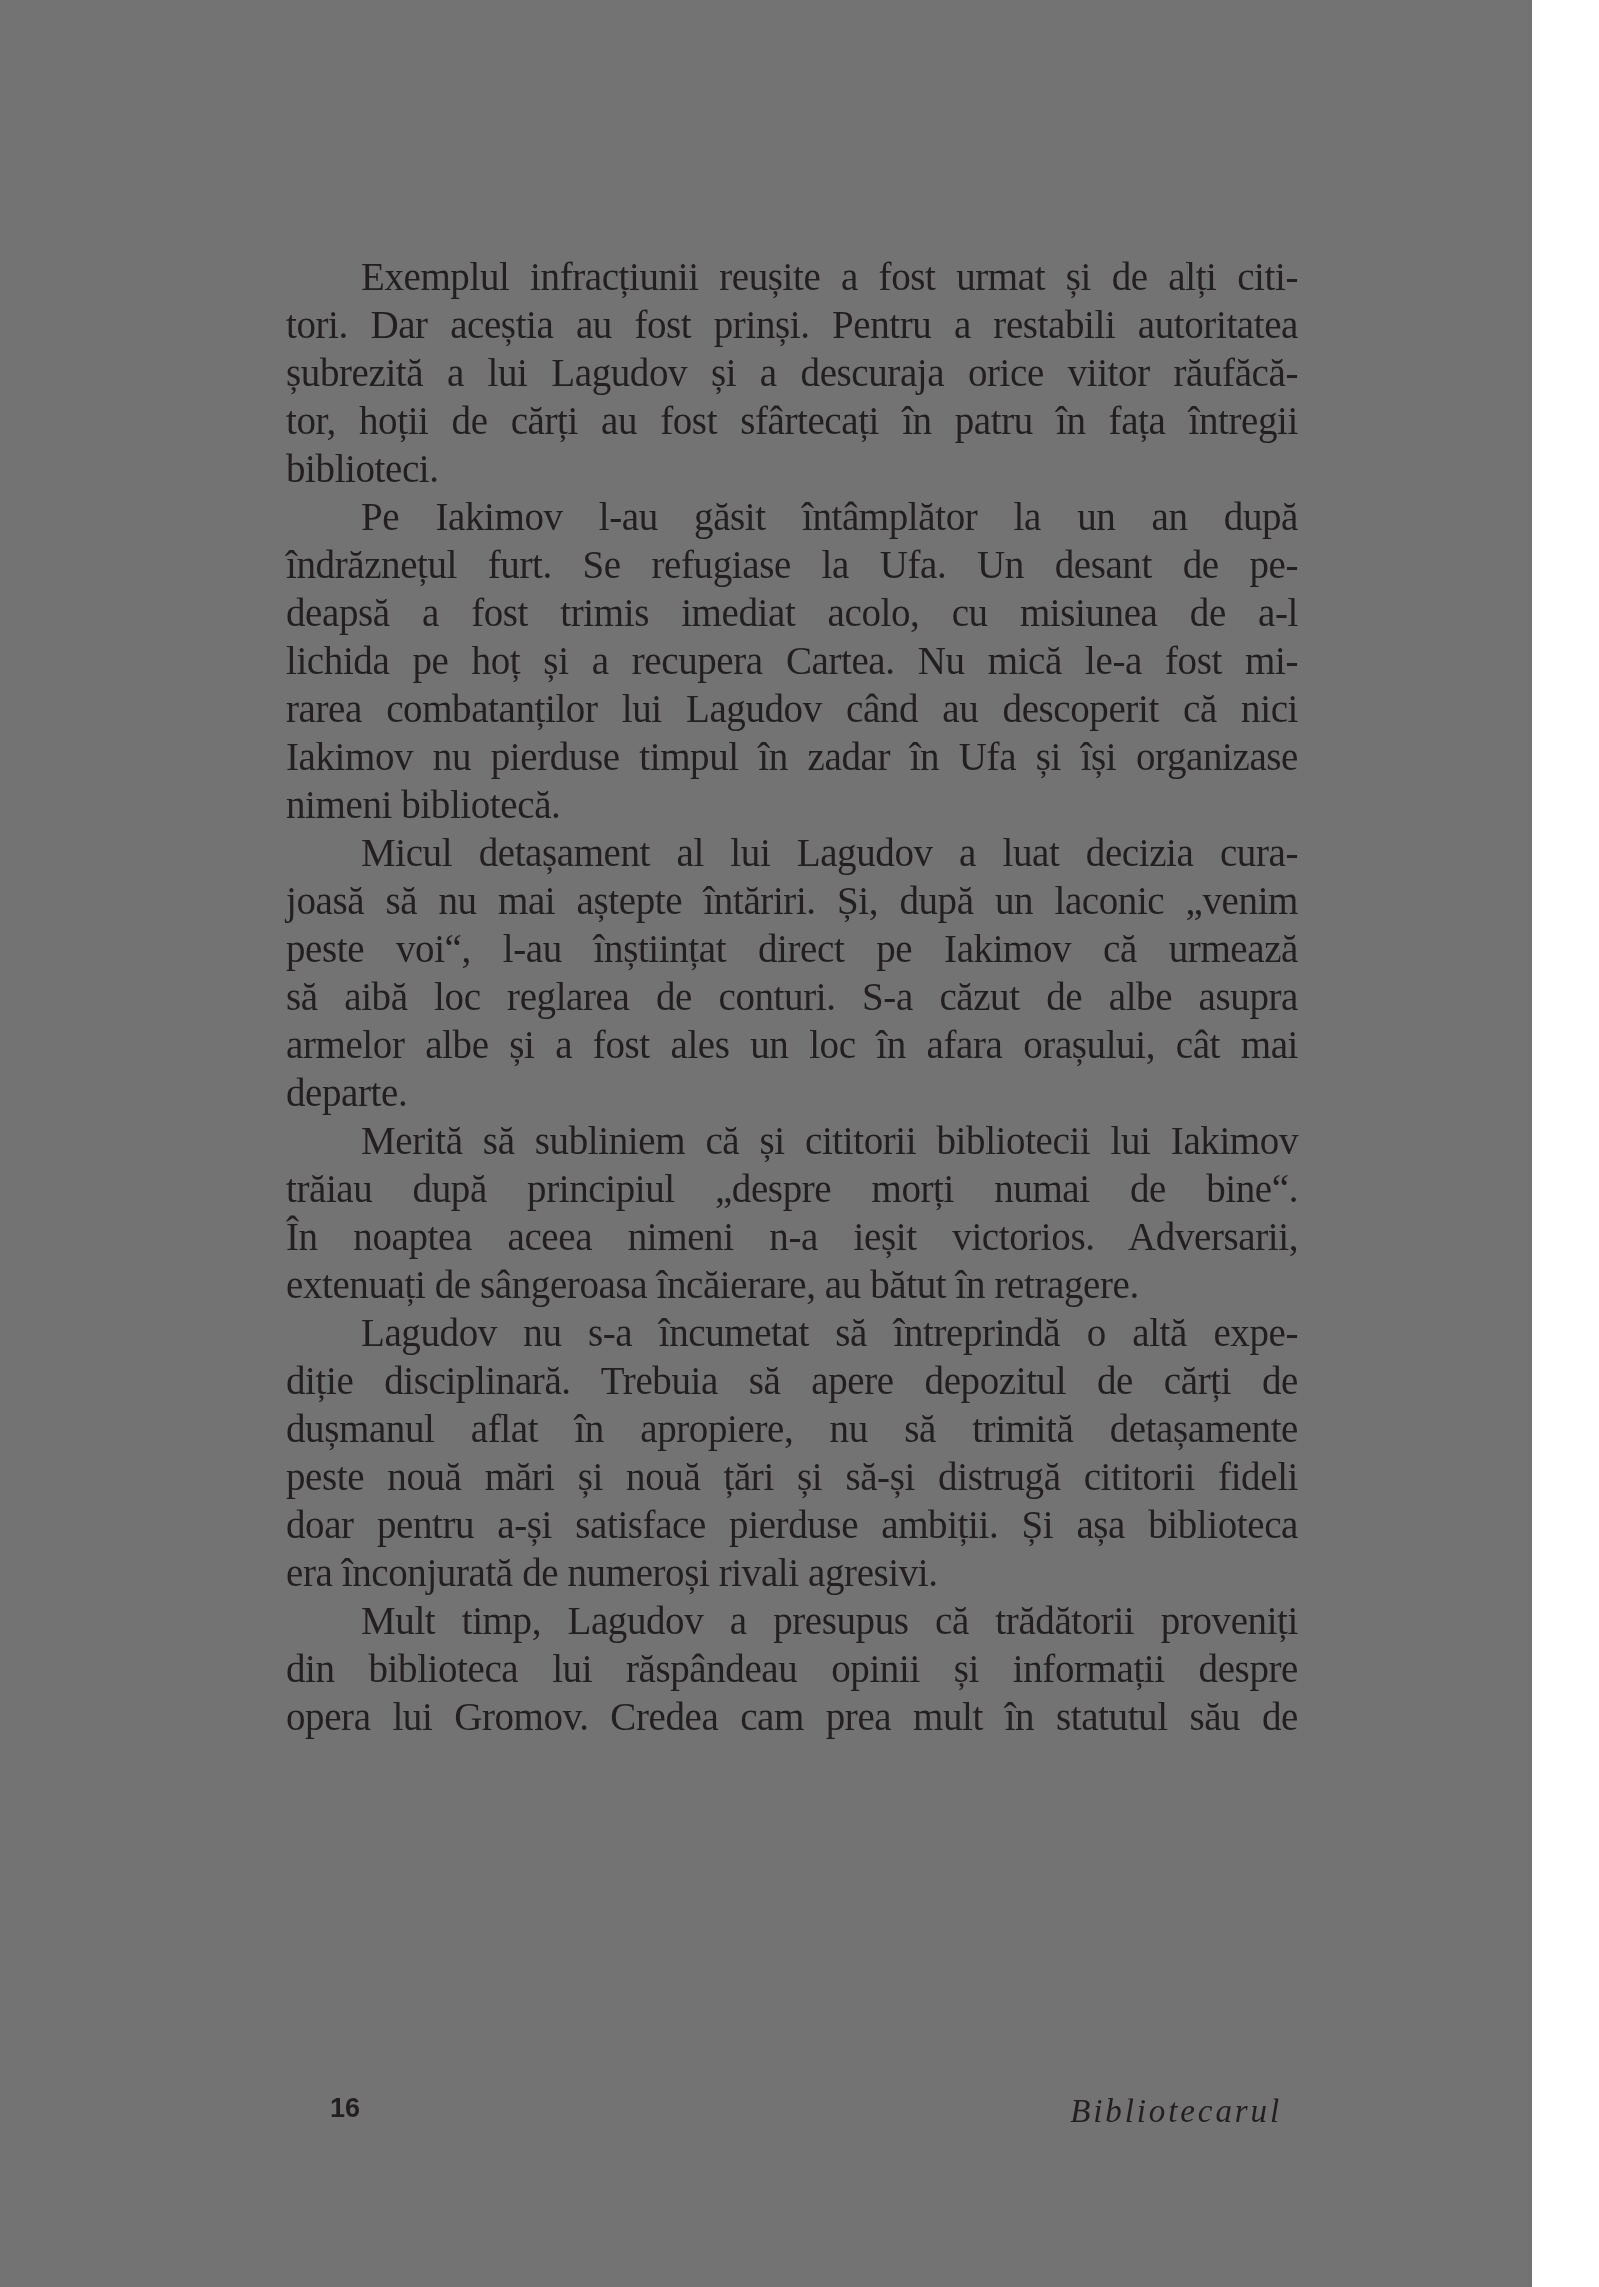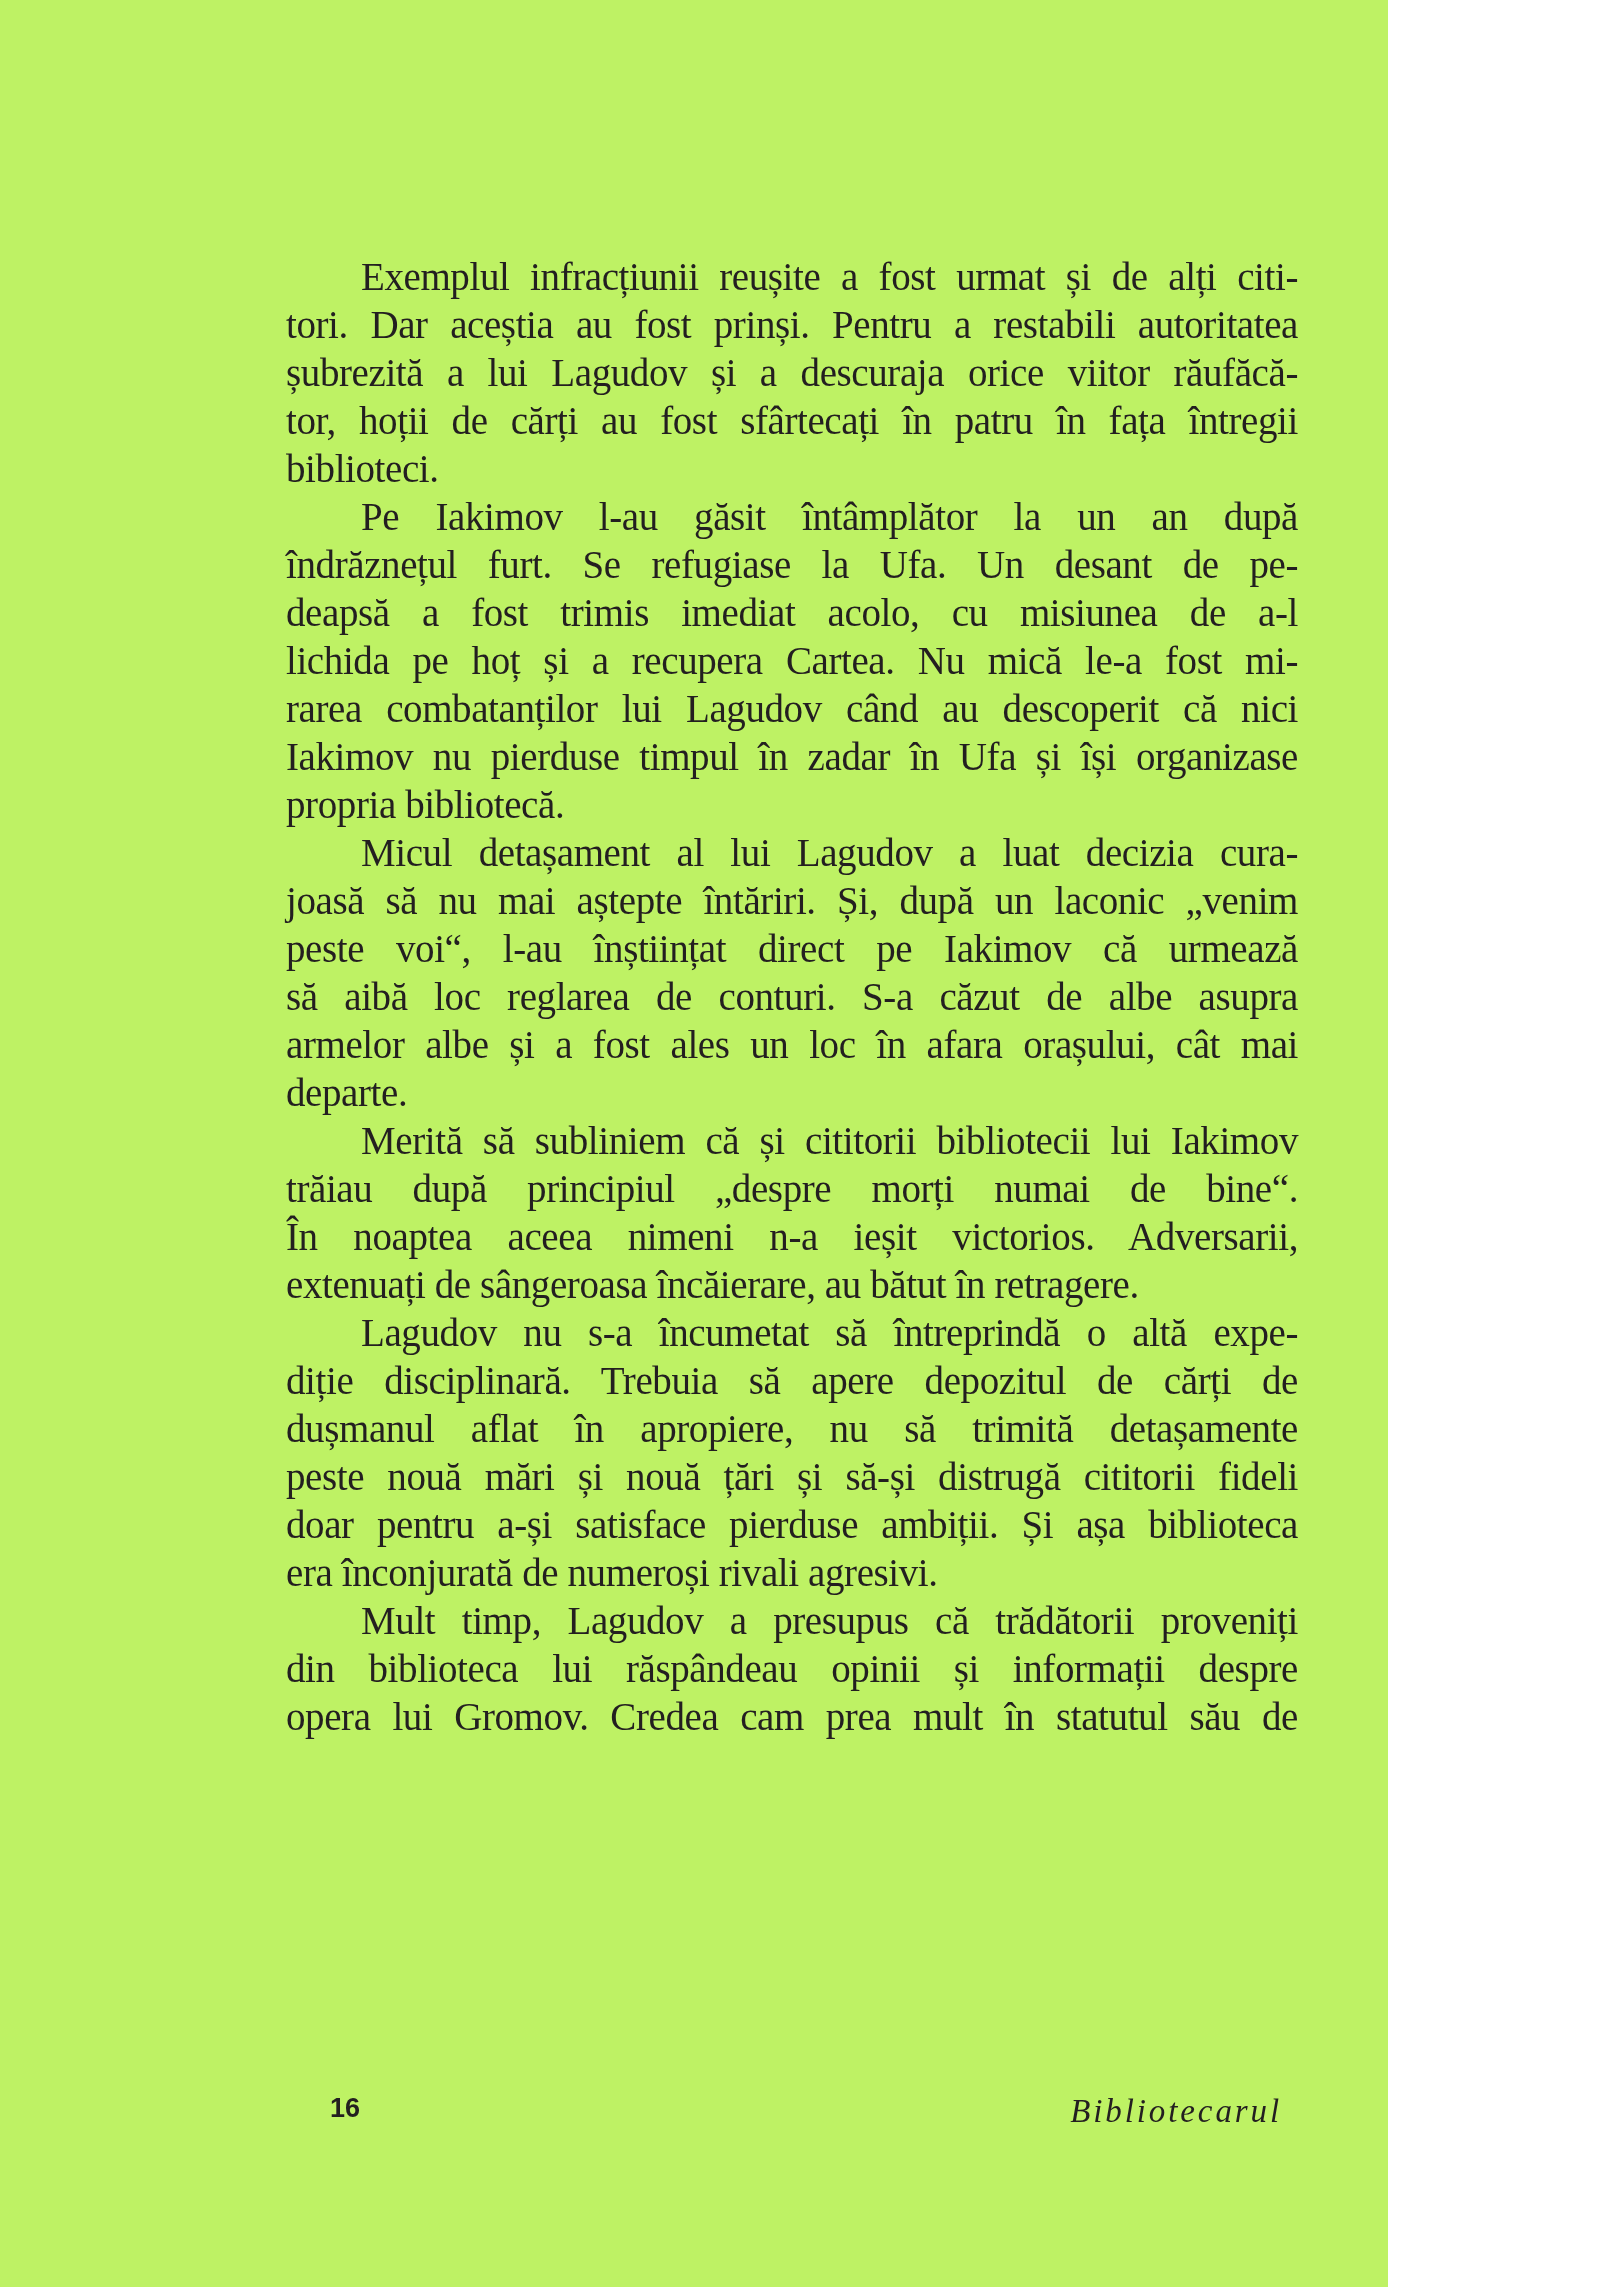--- a/index.html
+++ b/index.html
@@ -9,23 +9,23 @@
     }
     body {
       width: 1600px;
       height: 2287px;
       position: relative;
       overflow: hidden;
     }
     .page {
       position: absolute;
       left: 0; top: 0;
-      width: 1388px;
+      width: 1532px;
       height: 2287px;
-      background: #bef264;
+      background: #737373;
     }
     .text-block {
       position: absolute;
       left: 286px;
       top: 253px;
       width: 1012px;
       font-family: "Liberation Serif", "DejaVu Serif", serif;
       font-size: 39px;
       line-height: 48px;
       color: #231f20;
@@ -83,21 +83,21 @@
     <span class="line">șubrezită a lui Lagudov și a descuraja orice viitor răufăcă-</span>
     <span class="line">tor, hoții de cărți au fost sfârtecați în patru în fața întregii</span>
     <span class="line last">biblioteci.</span>
 
     <span class="line indent">Pe Iakimov l-au găsit întâmplător la un an după</span>
     <span class="line">îndrăznețul furt. Se refugiase la Ufa. Un desant de pe-</span>
     <span class="line">deapsă a fost trimis imediat acolo, cu misiunea de a-l</span>
     <span class="line">lichida pe hoț și a recupera Cartea. Nu mică le-a fost mi-</span>
     <span class="line">rarea combatanților lui Lagudov când au descoperit că nici</span>
     <span class="line">Iakimov nu pierduse timpul în zadar în Ufa și își organizase</span>
-    <span class="line last">propria bibliotecă.</span>
+    <span class="line last">nimeni bibliotecă.</span>
 
     <span class="line indent">Micul detașament al lui Lagudov a luat decizia cura-</span>
     <span class="line">joasă să nu mai aștepte întăriri. Și, după un laconic „venim</span>
     <span class="line">peste voi“, l-au înștiințat direct pe Iakimov că urmează</span>
     <span class="line">să aibă loc reglarea de conturi. S-a căzut de albe asupra</span>
     <span class="line">armelor albe și a fost ales un loc în afara orașului, cât mai</span>
     <span class="line last">departe.</span>
 
     <span class="line indent">Merită să subliniem că și cititorii bibliotecii lui Iakimov</span>
     <span class="line">trăiau după principiul „despre morți numai de bine“.</span>

